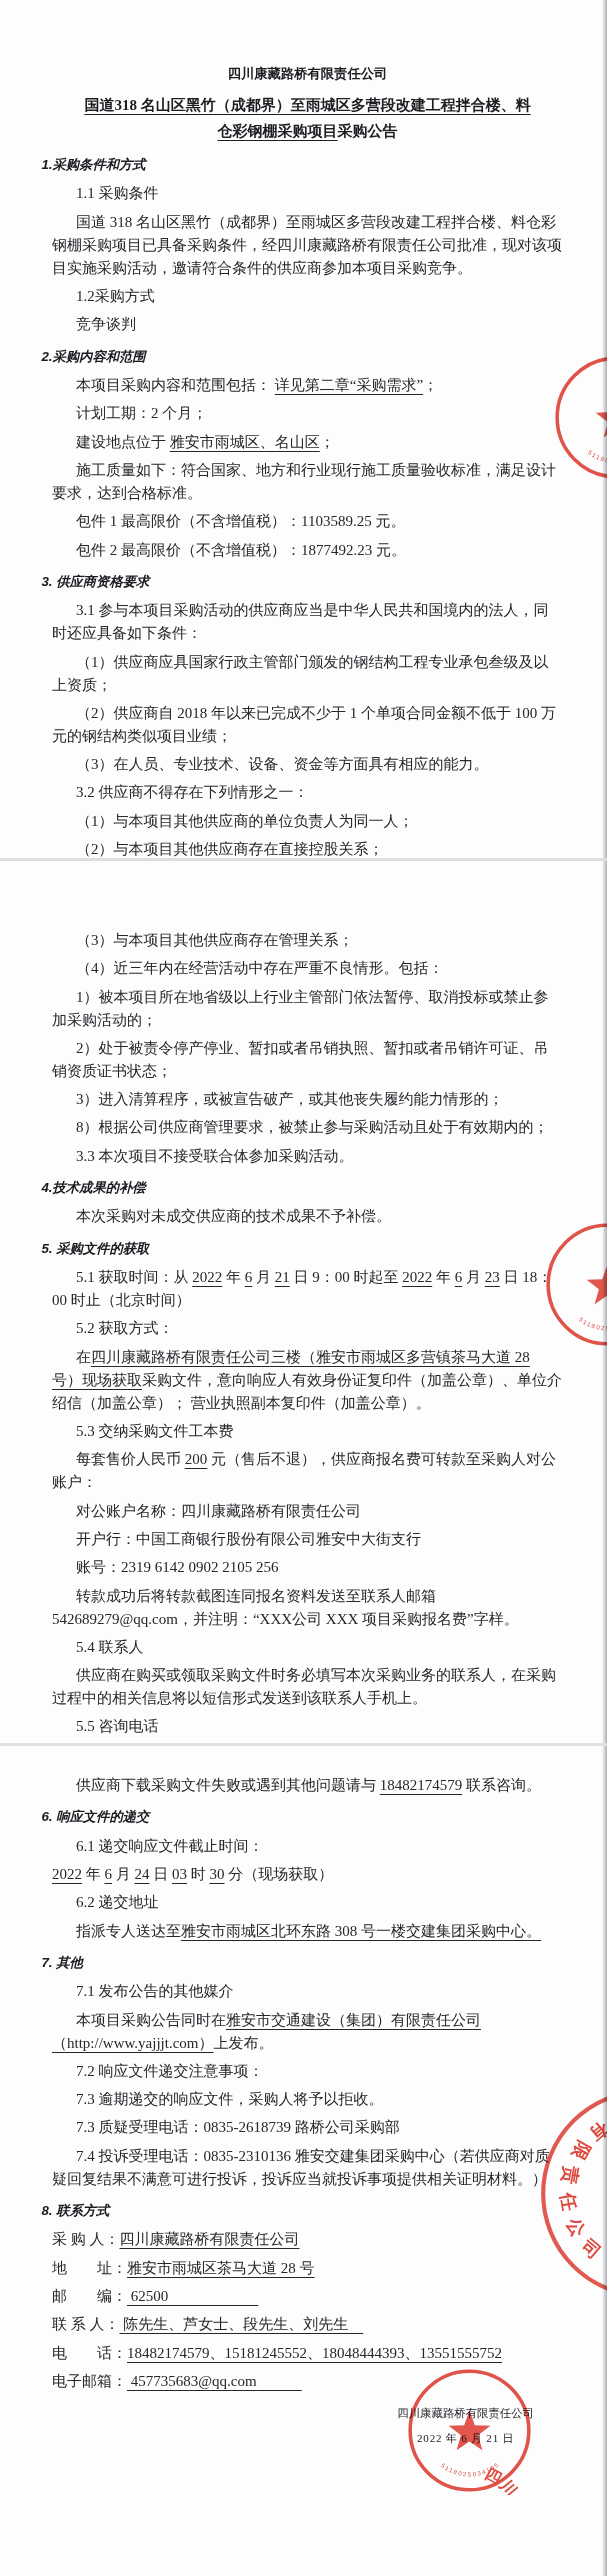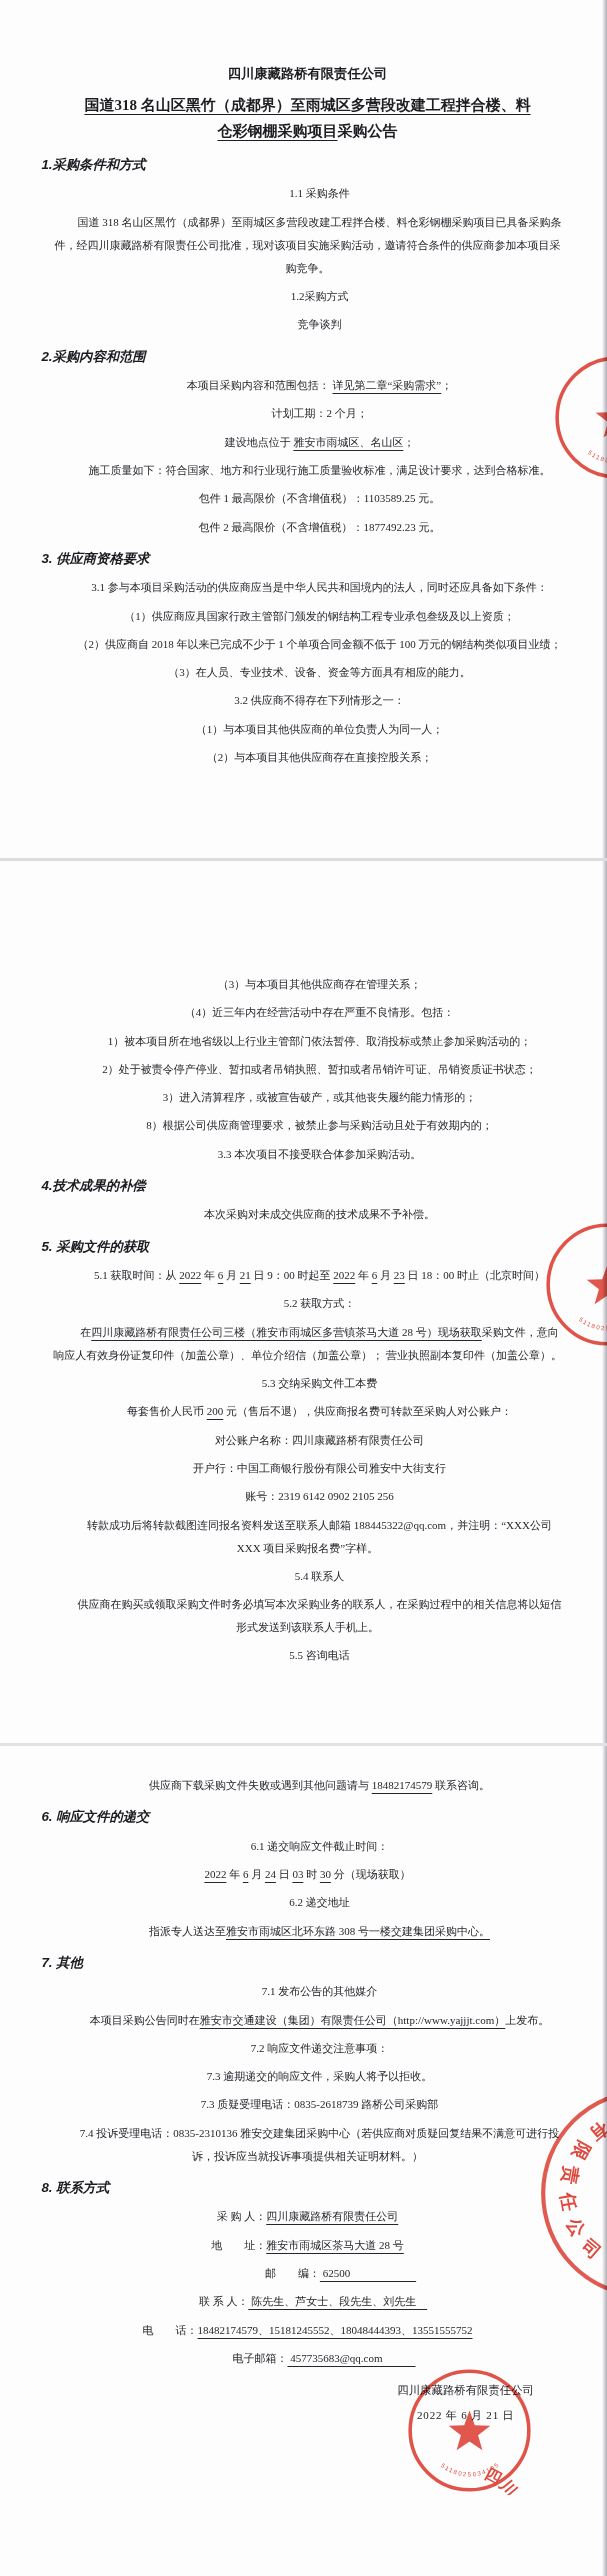--- a/index.html
+++ b/index.html
@@ -8,30 +8,30 @@
   .page{position:relative;box-sizing:border-box;width:607px;overflow:hidden;
         background:#fdfdfe;}
   .page1{height:861px;border-bottom:3.8px solid #dcdce1;}
   .page2{height:885px;border-bottom:3.8px solid #e2e2e6;}
   .page3{height:830px;}
   .page::after{content:"";position:absolute;top:0;right:0;bottom:0;width:4.6px;
         background:linear-gradient(to right,rgba(0,0,0,0),rgba(45,45,60,.38));
         pointer-events:none;}
   .content{position:relative;padding:0 44px 0 52px;color:#26262b;}
   .page1 .content{padding-top:64px;}
-  .page2 .content{padding-top:112px;}
+  .page2 .content{padding-top:68px;}
   .page3 .content{padding-top:28px;}
   .doc-title{font-size:13.3px;line-height:20px;font-weight:bold;text-align:center;
         margin:0 0 7.6px;color:#1d1d22;}
   .doc-subtitle{font-size:15px;line-height:26.6px;font-weight:bold;text-align:center;
         margin:0;color:#1d1d22;}
   .doc-subtitle u,.para u{text-decoration-thickness:0.8px;text-underline-offset:3.8px;}
   .h1{font-family:"Liberation Sans","DejaVu Sans",sans-serif;font-weight:700;
         font-size:13.3px;line-height:18px;color:#1b1b20;margin:11.4px 0 8.3px -10.6px;font-style:italic;}
-  .para{font-size:11px;line-height:23px;margin:0 0 5.3px;text-indent:24px;text-align:center;}
+  .para{font-size:15px;line-height:23px;margin:0 0 5.3px;text-indent:24px;}
   .noind{text-indent:0;}
   .sig{margin:10.6px 73px 0 auto;width:max-content;text-align:center;position:relative;z-index:2;}
   .sig-company{font-size:11.4px;line-height:18px;color:#232328;}
   .sig-date{font-size:11px;line-height:18px;margin-top:7.6px;letter-spacing:0.8px;color:#232328;}
   .seal{position:absolute;mix-blend-mode:multiply;opacity:.92;pointer-events:none;z-index:3;}
   .seal svg{display:block;}
 </style>
 </head>
 <body>
 
@@ -94,21 +94,21 @@
         <p class="para"><span>本次采购对未成交供应商的技术成果不予补偿。</span></p>
         <div class="h1"><span>5. 采购文件的获取</span></div>
         <p class="para"><span>5.1 获取时间：从 </span><u>2022</u><span> 年 </span><u>6</u><span> 月 </span><u>21</u><span> 日 9：00 时起至 </span><u>2022</u><span> 年 </span><u>6</u><span> 月 </span><u>23</u><span> 日 18：00 时止（北京时间）</span></p>
         <p class="para"><span>5.2 获取方式：</span></p>
         <p class="para"><span>在</span><u>四川康藏路桥有限责任公司三楼（雅安市雨城区多营镇茶马大道 28 号）现场获取</u><span>采购文件，意向响应人有效身份证复印件（加盖公章）、单位介绍信（加盖公章）； 营业执照副本复印件（加盖公章）。</span></p>
         <p class="para"><span>5.3 交纳采购文件工本费</span></p>
         <p class="para"><span>每套售价人民币 </span><u>200</u><span> 元（售后不退），供应商报名费可转款至采购人对公账户：</span></p>
         <p class="para"><span>对公账户名称：四川康藏路桥有限责任公司</span></p>
         <p class="para"><span>开户行：中国工商银行股份有限公司雅安中大街支行</span></p>
         <p class="para"><span>账号：2319 6142 0902 2105 256</span></p>
-        <p class="para"><span>转款成功后将转款截图连同报名资料发送至联系人邮箱 188445322@qq.com，并注明：“XXX公司 XXX 项目采购报名费”字样。</span></p>
+        <p class="para"><span>转款成功后将转款截图连同报名资料发送至联系人邮箱 542689279@qq.com，并注明：“XXX公司 XXX 项目采购报名费”字样。</span></p>
         <p class="para"><span>5.4 联系人</span></p>
         <p class="para"><span>供应商在购买或领取采购文件时务必填写本次采购业务的联系人，在采购过程中的相关信息将以短信形式发送到该联系人手机上。</span></p>
         <p class="para"><span>5.5 咨询电话</span></p>
       </div>
     <div class="seal" style="left:543px;top:359px">
         <svg viewBox="0 0 200 200" width="129" height="129">
     <defs>
       <path id="rp2" d="M 100,170 A 70,70 0 1 1 99.99,170"></path>
       <path id="sp2" d="M 42,142 A 72,72 0 0 0 158,142"></path>
     </defs>

